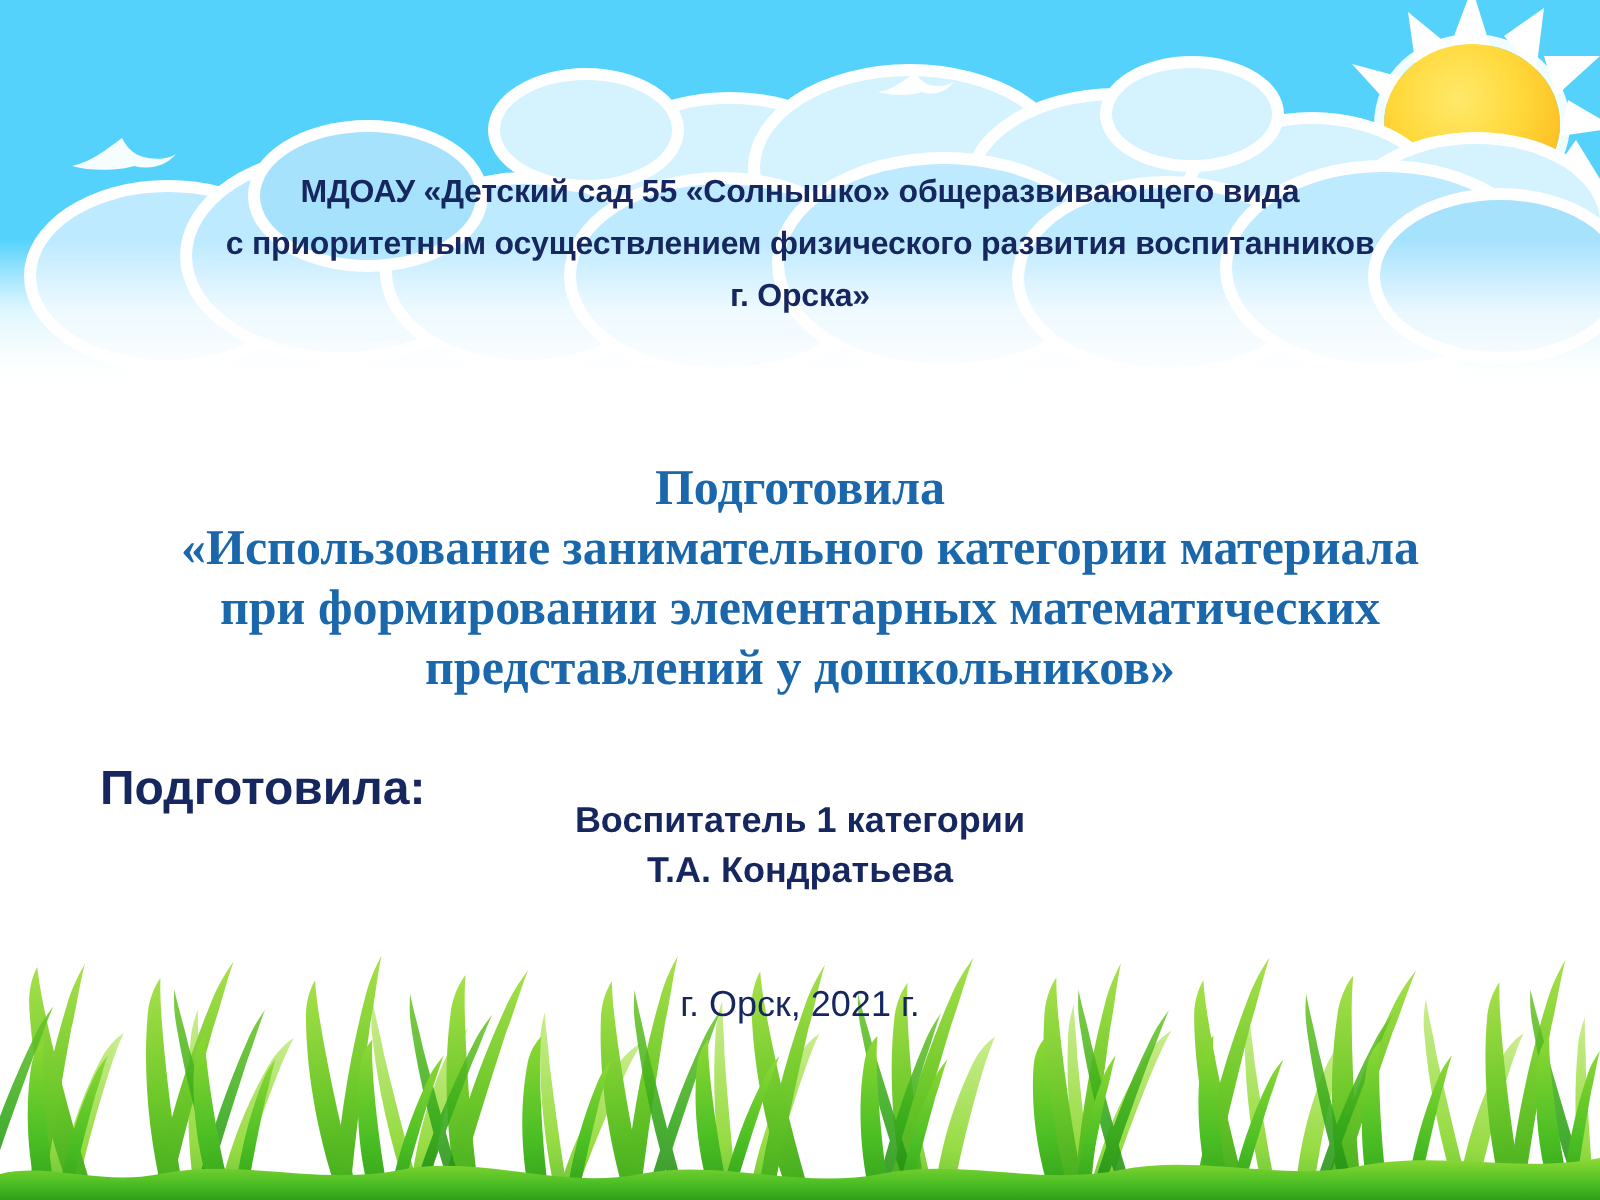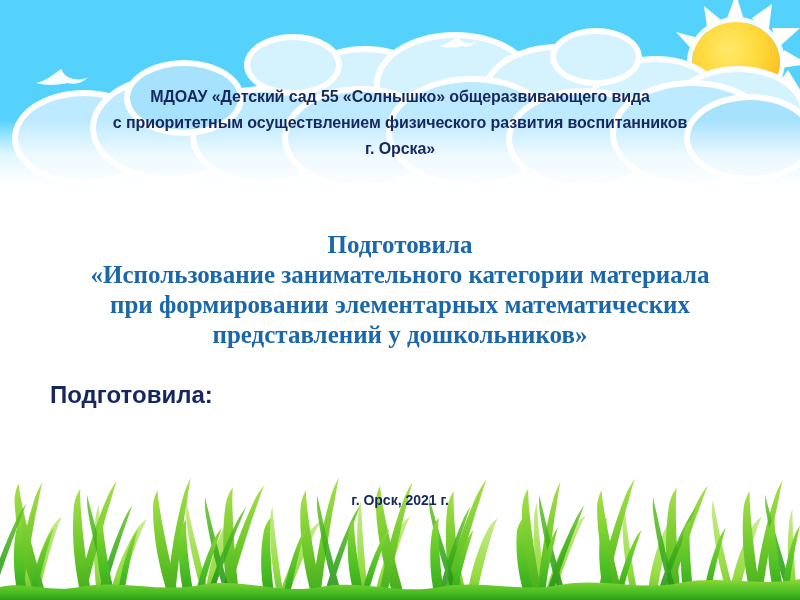--- a/index.html
+++ b/index.html
@@ -142,22 +142,22 @@
   }
 
   .place-block {
     position: absolute;
     left: 0; top: 492px;
     width: 800px;
     text-align: center;
     z-index: 40;
   }
   .place-line {
-    font-size: 14px;
-    font-weight: bold;
+    font-size: 18px;
+    font-weight: normal;
     color: #16265e;
     white-space: nowrap;
   }
 
   
   .grass {
     position: absolute;
     left: 0; bottom: 0;
     width: 800px; height: 125px;
     z-index: 30;
@@ -227,20 +227,24 @@
   </div>
 
   <div class="title-block">
     <div class="title-line">Подготовила</div>
     <div class="title-line">«Использование занимательного категории материала</div>
     <div class="title-line">при формировании элементарных математических</div>
     <div class="title-line">представлений у дошкольников»</div>
   </div>
 
   <div class="prepared-label">Подготовила:</div>
+  <div class="author-block">
+    <div class="author-line">Воспитатель 1 категории</div>
+    <div class="author-line">Т.А. Кондратьева</div>
+  </div>
 
   <div class="place-block">
     <div class="place-line">г. Орск, 2021 г.</div>
   </div>
 
   <svg class="grass" viewBox="0 0 800 125" preserveAspectRatio="none" aria-hidden="true">
     <defs>
       <linearGradient id="gl" x1="0" y1="0" x2="0" y2="1">
         <stop offset="0%" stop-color="#a8e04a"></stop>
         <stop offset="55%" stop-color="#6cc82a"></stop>

